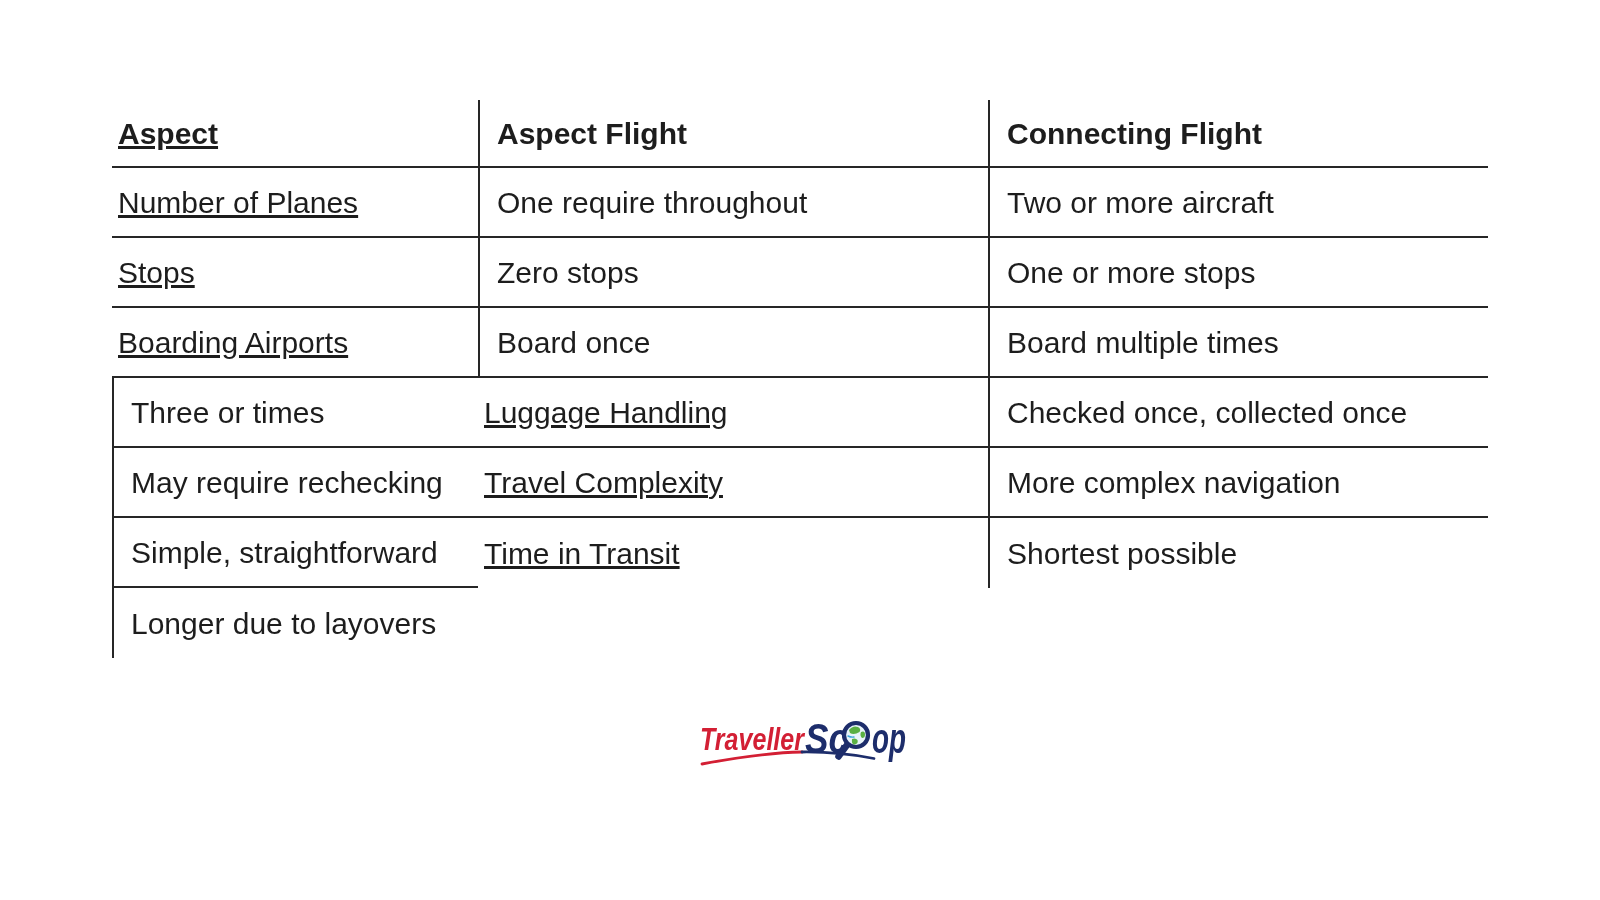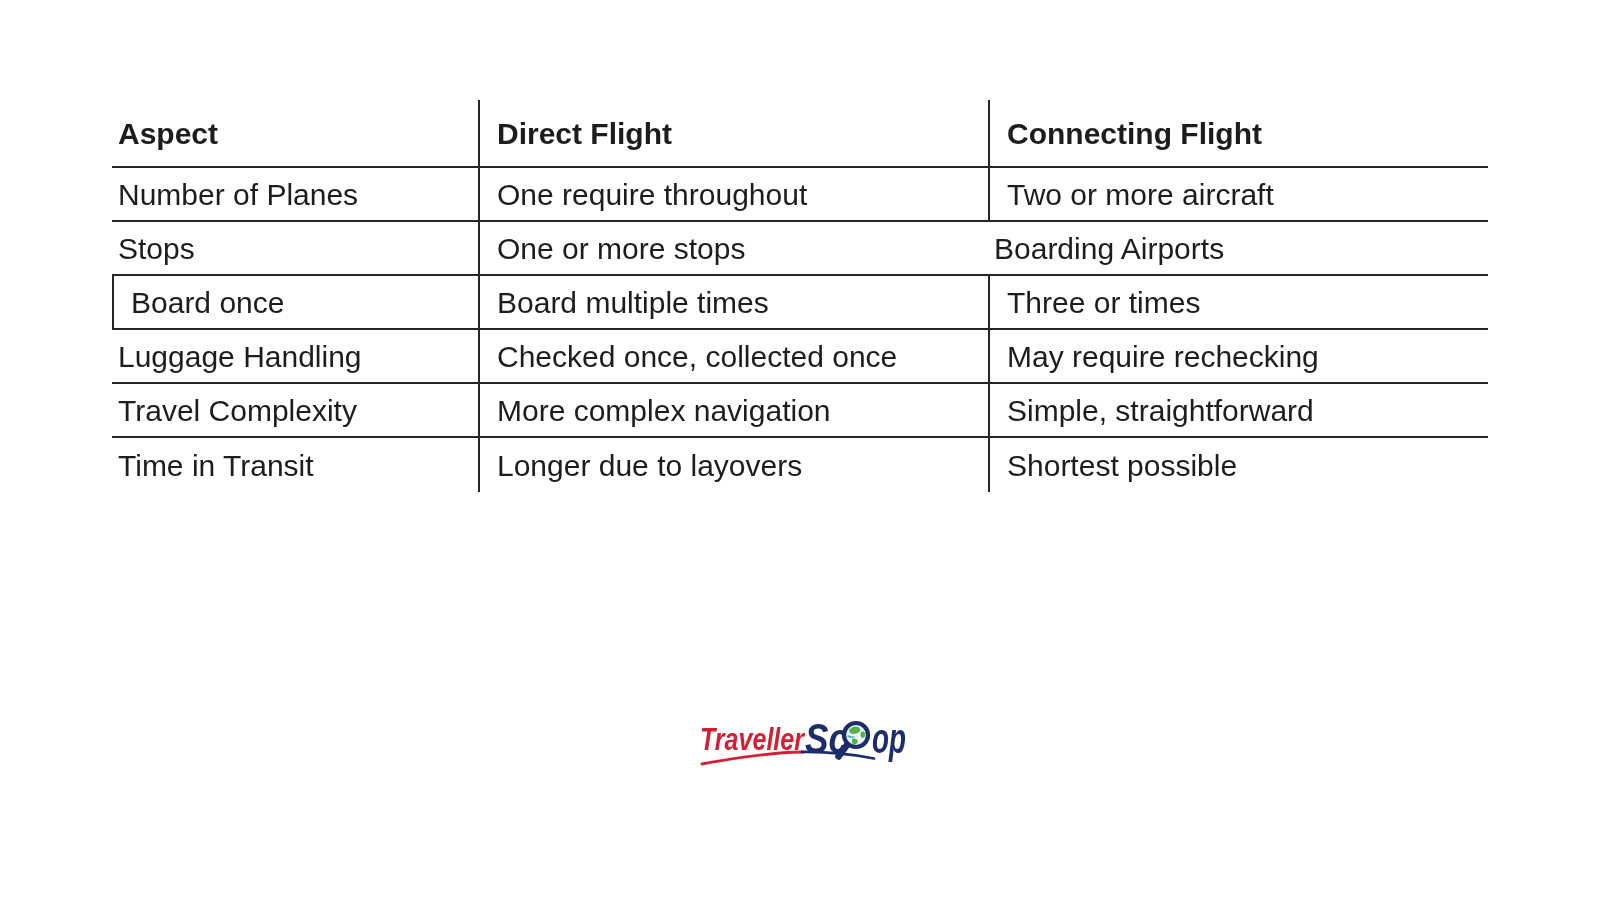--- a/index.html
+++ b/index.html
@@ -12,70 +12,71 @@
   }
   .tbl{
     position:absolute;
     left:112px;top:100px;
     display:grid;
     grid-template-columns:366px 510px 500px;
     color:#1d1d1d;
   }
   .cell{
     box-sizing:border-box;
-    height:54px;
+    height:70px;
     display:flex;
     align-items:center;
     font-size:30px;
     line-height:1.1;
     white-space:nowrap;
   }
   .cell.head{
     height:68px;
     font-weight:bold;
   }
-  .cell.c1{padding-left:6px;}
+  .cell.c1{padding-left:6px;text-decoration:underline;}
   .cell.c2,.cell.c3{
     padding-left:17px;
     border-left:2px solid #262626;
   }
   .cell.hb{border-bottom:2px solid #262626;}
   .logo{
     position:absolute;
     left:650px;top:688px;
     width:280px;height:84px;
   }
 </style>
 </head>
 <body>
 
 <div class="canvas">
 
   <div class="tbl">
       <div class="cell c1 head hb">Aspect</div>
-      <div class="cell c2 head hb">Direct Flight</div>
+      <div class="cell c2 head hb">Aspect Flight</div>
       <div class="cell c3 head hb">Connecting Flight</div>
       <div class="cell c1 hb">Number of Planes</div>
       <div class="cell c2 hb">One require throughout</div>
       <div class="cell c3 hb">Two or more aircraft</div>
       <div class="cell c1 hb">Stops</div>
+      <div class="cell c2 hb">Zero stops</div>
       <div class="cell c3 hb">One or more stops</div>
       <div class="cell c1 hb">Boarding Airports</div>
       <div class="cell c2 hb">Board once</div>
       <div class="cell c3 hb">Board multiple times</div>
       <div class="cell c3 hb">Three or times</div>
       <div class="cell c1 hb">Luggage Handling</div>
       <div class="cell c2 hb">Checked once, collected once</div>
       <div class="cell c3 hb">May require rechecking</div>
       <div class="cell c1 hb">Travel Complexity</div>
       <div class="cell c3 hb">More complex navigation</div>
       <div class="cell c2 hb">Simple, straightforward</div>
       <div class="cell c1">Time in Transit</div>
+      <div class="cell c2">Shortest possible</div>
       <div class="cell c3">Longer due to layovers</div>
-      <div class="cell c2">Shortest possible</div>
     </div>
 
   <svg class="logo" viewBox="0 0 280 84" aria-hidden="true">
 
     <path d="M 52 76 C 95 68, 125 64.5, 152 64" fill="none" stroke="#d31f34" stroke-width="2.8" stroke-linecap="round"></path>
     <path d="M 152 64 C 175 63.7, 201 66, 224 70.5" fill="none" stroke="#1d2d6b" stroke-width="2.8" stroke-linecap="round"></path>
 
     <text x="50" y="62" textLength="104" lengthAdjust="spacingAndGlyphs" style="font-family:'Liberation Sans',sans-serif;font-weight:bold;font-style:italic;font-size:31px;fill:#d31f34;">Traveller</text>
 
     <text x="155" y="65" textLength="43" lengthAdjust="spacingAndGlyphs" style="font-family:'Liberation Sans',sans-serif;font-weight:bold;font-style:italic;font-size:42px;fill:#1d2d6b;">Sc</text>

